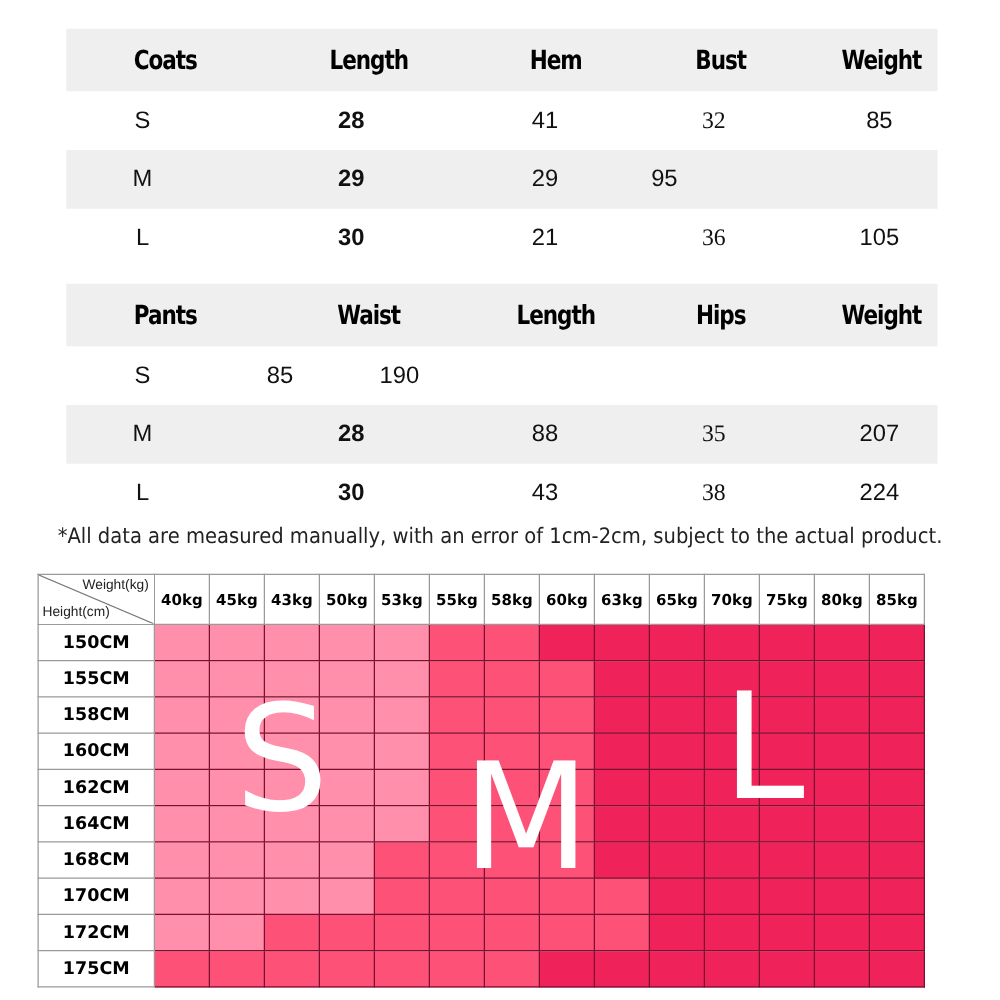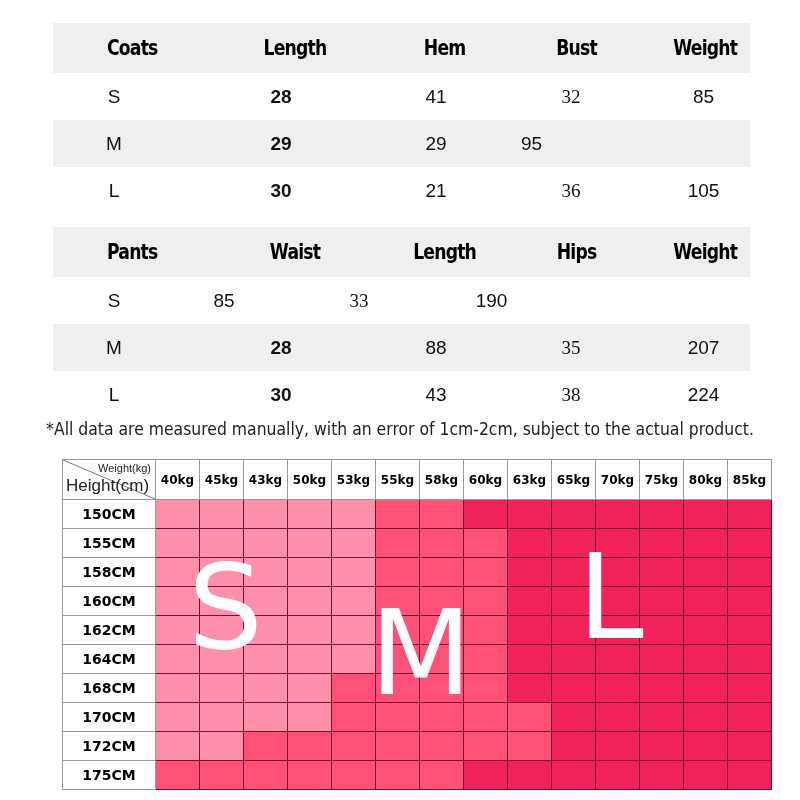--- a/index.html
+++ b/index.html
@@ -7,26 +7,26 @@
   .spec-table { position:absolute; left:53px; width:697px; }
   .spec-table .row { display:flex; align-items:center; height:47px; }
   .spec-table .row.head { height:50px; background:#efefef;padding-left:20px; }
   .spec-table .row.shade { background:#efefef; }
   .spec-table .cell { text-align:center; font-size:19px; color:#111; }
   .spec-table .head .cell { font-family:"DejaVu Sans", sans-serif; font-weight:bold; font-size:21px; letter-spacing:-1px; transform:scaleX(0.82); color:#000; }
   .c0 { width:122px; } .c1 { width:212px;font-weight:bold; } .c2 { width:98px; } .c3 { width:172px;font-family:Liberation Serif, serif; } .c4 { width:93px; }
   #coats { top:23px; }
   #pants { top:227px; }
   .note { position:absolute; left:0; width:800px; top:419px; text-align:center; font-size:17px; color:#222; font-family:"DejaVu Sans", sans-serif; transform:scaleX(0.92); }
-  .grid { position:absolute; left:62px; top:459px; border-collapse:collapse;padding-left:48px; }
+  .grid { position:absolute; left:30px; top:459px; border-collapse:collapse;padding-left:48px; }
   .grid td { border:1px solid #7a1030; padding:0; }
   .grid .hdr { background:#fff; border-color:#9a9a9a; height:39px; width:43px; text-align:center; font-family:"DejaVu Sans", sans-serif; font-weight:bold; font-size:12px; color:#000; }
   .grid .corner { width:92px; position:relative; background:#fff; border-color:#9a9a9a; height:39px; }
   .grid .corner .w { position:absolute; right:4px; top:2px; font-size:11px; color:#222; }
-  .grid .corner .h { position:absolute; left:3px; bottom:3px; font-size:17px; color:#222; }
+  .grid .corner .h { position:absolute; left:3px; bottom:3px; font-size:11px; color:#222; }
   .grid .corner svg { position:absolute; left:0; top:0; }
   .grid .rh { background:#fff; border-color:#9a9a9a; height:28px; text-align:center; font-family:"DejaVu Sans", sans-serif; font-weight:bold; font-size:14px; color:#000; }
   .grid .S { background:#ff8fab; }
   .grid .M { background:#fe5178; }
   .grid .L { background:#f0225a; }
   .letter { position:absolute; color:#fff; font-family:"DejaVu Sans", sans-serif; font-weight:normal; line-height:1; }
   #letter-s { left:188px; top:548px; font-size:118px; }
   #letter-m { left:370px; top:594px; font-size:118px; }
   #letter-l { left:578px; top:538px; font-size:118px; }
 </style>
@@ -67,21 +67,20 @@
   <div class="row head">
     <div class="cell c0">Pants</div>
     <div class="cell c1">Waist</div>
     <div class="cell c2">Length</div>
     <div class="cell c3">Hips</div>
     <div class="cell c4">Weight</div>
   </div>
   <div class="row">
     <div class="cell c0">S</div>
     <div class="cell c2">85</div>
-    <div class="cell c3">33</div>
     <div class="cell c4">190</div>
   </div>
   <div class="row shade">
     <div class="cell c0">M</div>
     <div class="cell c1">28</div>
     <div class="cell c2">88</div>
     <div class="cell c3">35</div>
     <div class="cell c4">207</div>
   </div>
   <div class="row">

